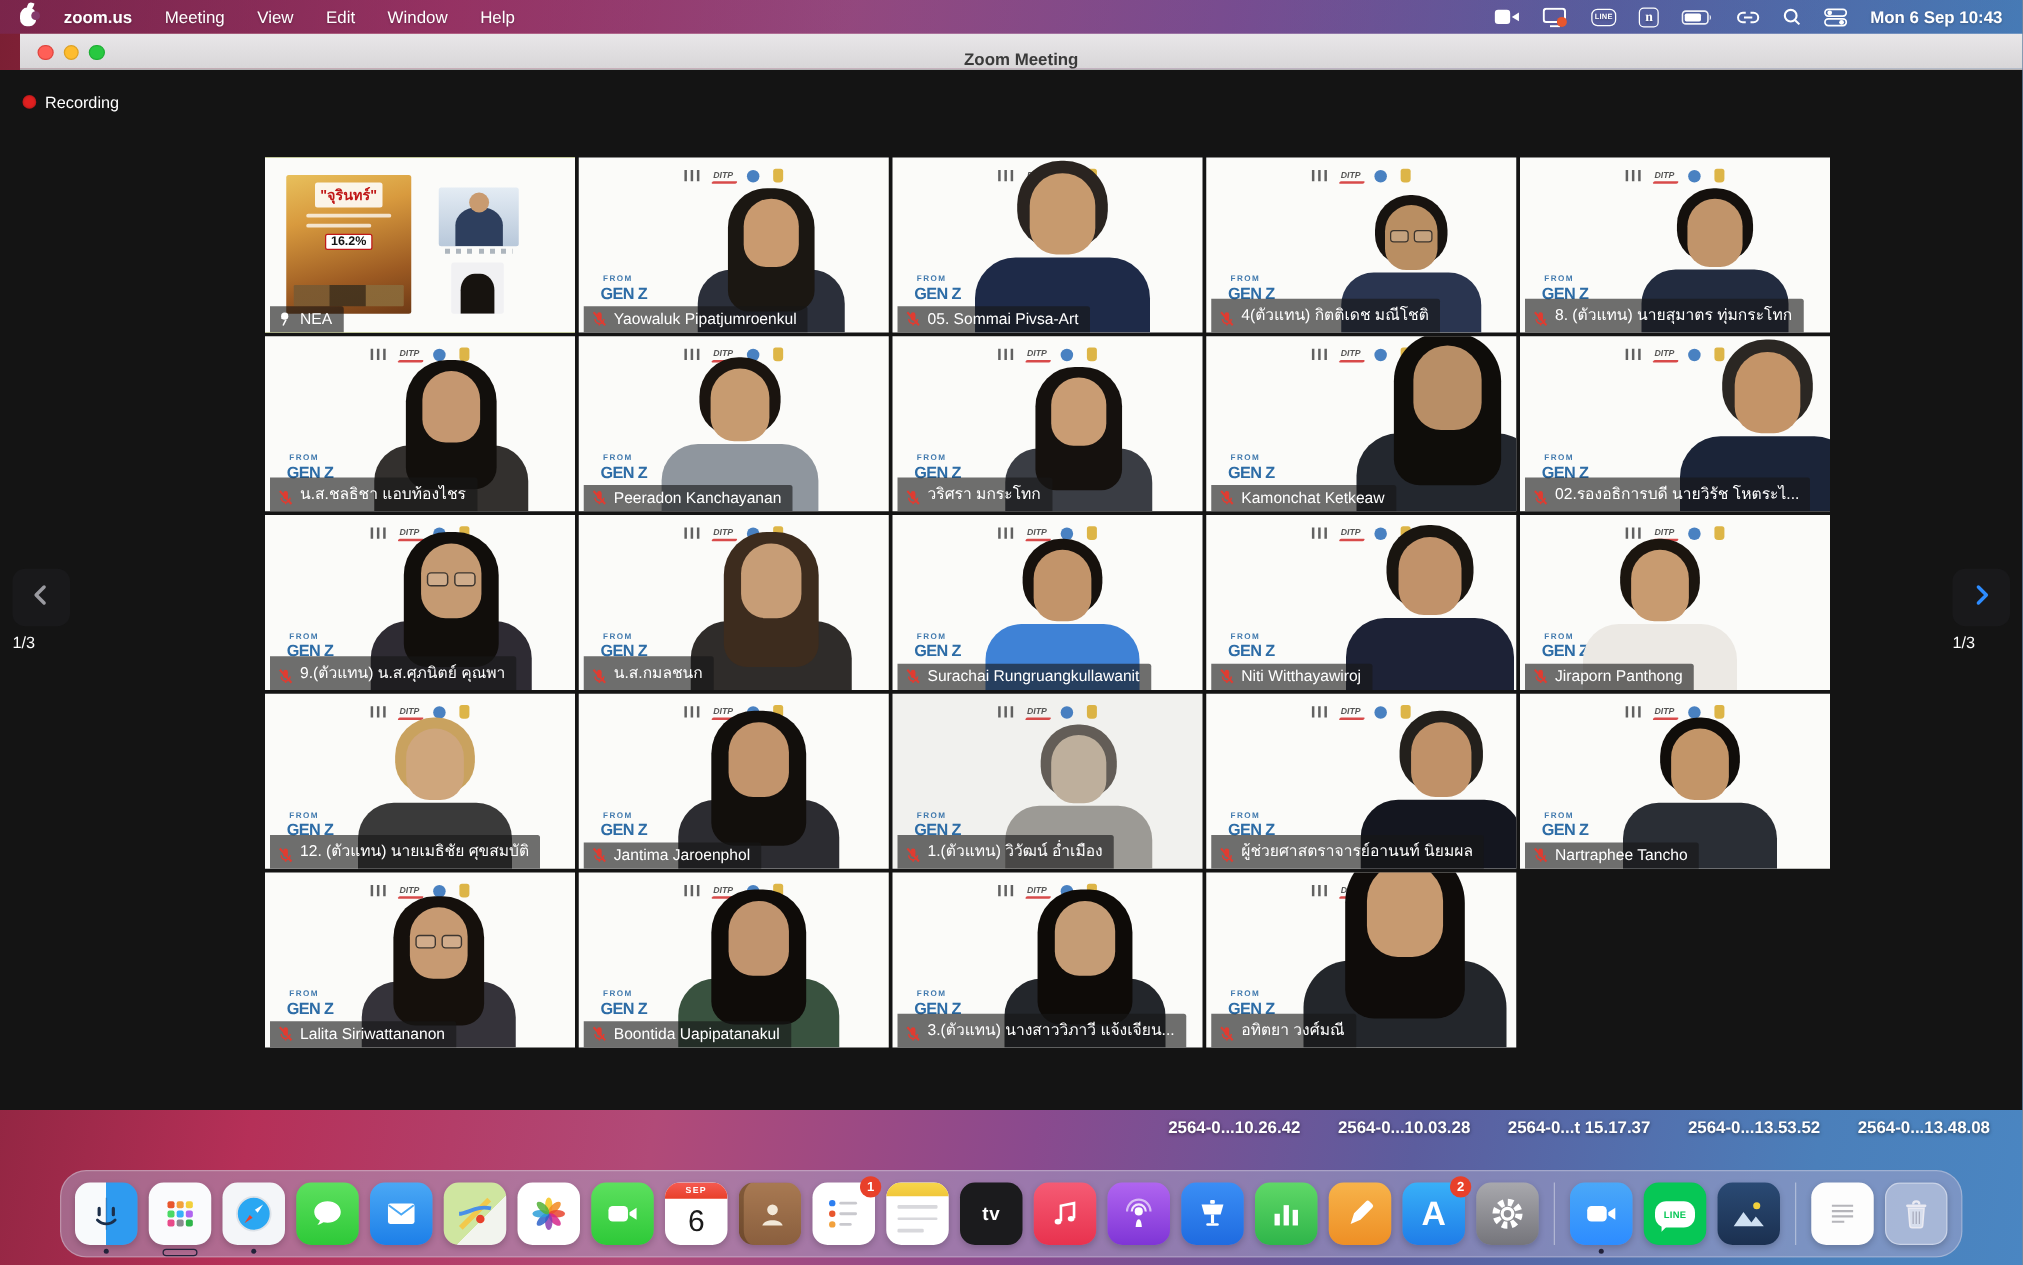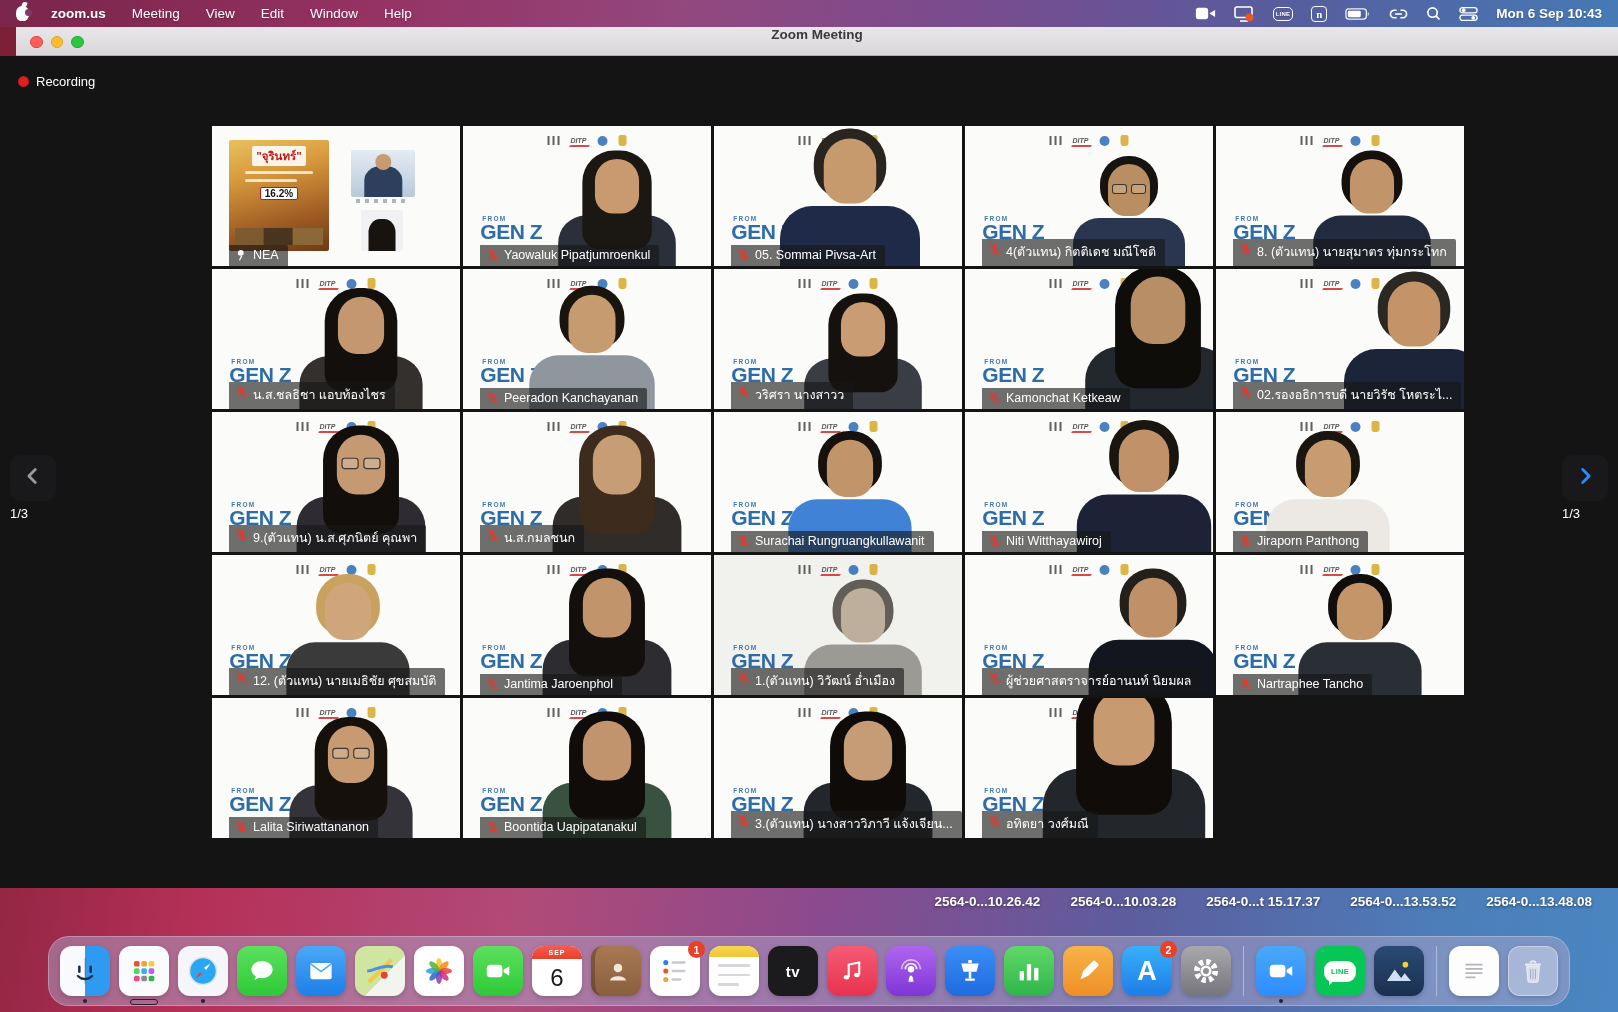--- a/index.html
+++ b/index.html
@@ -14,21 +14,21 @@
   .apple::after{content:"";position:absolute;top:-4px;left:6px;width:5px;height:5px;border-radius:60% 0 60% 0;background:#fff;transform:rotate(15deg)}
   .mb-app{font-weight:700}
   .mb-item{cursor:default}
   .mb-right{margin-left:auto;display:flex;align-items:center;gap:18px}
   .mb-ico{display:flex;align-items:center;justify-content:center}
   .mb-line{display:inline-block;border:1.5px solid #fff;border-radius:5px;color:#fff;font-size:6px;font-weight:700;padding:3px 2px;letter-spacing:.2px}
   .mb-notion{display:inline-flex;align-items:center;justify-content:center;width:16px;height:16px;border:1.5px solid #fff;border-radius:4px;color:#fff;font-family:"Liberation Serif",serif;font-weight:700;font-size:11px}
   .mb-clock{font-weight:600;font-size:13.5px}
 
   
-  .titlebar{position:absolute;top:27px;left:16px;right:0;height:29px;background:linear-gradient(#e9e7e9,#d8d6d8);border-bottom:1px solid #b2b0b2;display:flex;align-items:flex-start;justify-content:center;color:#3a3a3a;font-size:13.5px;font-weight:700}
+  .titlebar{position:absolute;top:27px;left:16px;right:0;height:29px;background:linear-gradient(#e9e7e9,#d8d6d8);border-bottom:1px solid #b2b0b2;display:flex;align-items:flex-end;justify-content:center;color:#3a3a3a;font-size:13.5px;font-weight:700}
   .tlights{position:absolute;left:14px;top:8.5px;display:flex;gap:8px}
   .tlight{width:12.5px;height:12.5px;border-radius:50%}
   .tl-close{background:#ff5f57;border:.5px solid #e0443e}
   .tl-min{background:#febc2e;border:.5px solid #dea123}
   .tl-max{background:#28c840;border:.5px solid #1eaf34}
 
   
   .winbody{position:absolute;top:56px;left:0;right:0;height:832px;background:#141414}
   .recbar{position:absolute;top:74px;left:18px;display:flex;align-items:center;gap:7px;color:#fff;font-size:13px}
   .recdot{width:11px;height:11px;border-radius:50%;background:#e02020;box-shadow:inset 0 0 2px rgba(0,0,0,.4)}
@@ -43,33 +43,33 @@
   .logos{position:absolute;top:9px;left:50%;transform:translateX(-50%);display:flex;gap:11px;align-items:center;opacity:.85}
   .logos.tr{left:auto;right:16px;transform:none}
   .darkbg .logos{opacity:.6}
   .lgA{width:12px;height:9px;border-left:2px solid #474747;border-right:2px solid #474747;background:linear-gradient(#474747 0 0) center/2px 100% no-repeat}
   .lgB{position:relative;font-size:7px;font-weight:700;font-style:italic;color:#3a3a3a;line-height:1}
   .lgB::after{content:"";position:absolute;left:-1px;right:-3px;bottom:-2.5px;height:2px;background:#d22c2c;border-radius:1px;transform:skewX(-30deg)}
   .lgC{width:10px;height:10px;border-radius:50%;background:#2b6cb8}
   .lgD{width:8px;height:11px;background:#d8a928;border-radius:2px 2px 3px 3px}
   .genz{position:absolute;left:7%;bottom:17%;color:#2d6ca6;line-height:.95;text-align:left}
   .genz .from{display:block;font-size:6.5px;font-weight:700;letter-spacing:1.2px;margin-left:2px;opacity:.9}
-  .genz .gz{font-size:21px;font-weight:800;letter-spacing:-.5px}
+  .genz .gz{font-size:13px;font-weight:800;letter-spacing:-.5px}
 
   
   .person{position:absolute;bottom:0;left:var(--x);width:120px;height:110px;transform:translateX(-50%) scale(var(--s));transform-origin:50% 100%}
   .p-body{position:absolute;left:50%;bottom:0;transform:translateX(-50%);width:112px;height:48px;background:var(--shirt);border-radius:26px 26px 0 0;z-index:1}
   .p-hair{position:absolute;left:50%;top:0;transform:translateX(-50%);width:58px;height:56px;background:var(--hair);border-radius:28px 28px 24px 24px;z-index:2}
   .p-hair.long{height:94px;width:66px;border-radius:30px 30px 16px 16px}
   .p-face{position:absolute;left:50%;top:8px;transform:translateX(-50%);width:42px;height:52px;background:var(--skin);border-radius:21px 21px 17px 17px;z-index:3}
   .p-glasses{position:absolute;left:50%;top:28px;transform:translateX(-50%);display:flex;gap:4px;z-index:4}
   .p-glasses i{width:15px;height:10px;border:1.5px solid rgba(25,25,25,.8);border-radius:3px;background:rgba(255,255,255,.18)}
 
   
-  .nameplate{position:absolute;left:17px;bottom:0;max-width:96%;display:flex;align-items:flex-start;gap:5px;background:rgba(22,22,22,.62);padding:3px 9px 4px 6px;border-radius:0 2px 0 0;z-index:6}
+  .nameplate{position:absolute;left:4px;bottom:0;max-width:96%;display:flex;align-items:flex-end;gap:5px;background:rgba(22,22,22,.62);padding:3px 9px 4px 6px;border-radius:0 2px 0 0;z-index:6}
   .pname{color:#fff;font-size:12.5px;white-space:nowrap;overflow:hidden;text-overflow:ellipsis;max-width:212px}
   .micwrap{display:flex;flex:none}
 
   
   .share{position:absolute;inset:0;background:#fbfbf9}
   .poster{position:absolute;left:7%;top:10%;width:40%;height:79%;background:linear-gradient(165deg,#e8c05c 0%,#d89a3e 30%,#9c5a22 72%,#6e3a16 100%);border-radius:2px;padding:6px 6px 24px;text-align:center}
   .ptitle{color:#c01818;font-weight:800;font-size:11.5px;background:rgba(255,255,255,.88);display:inline-block;padding:1px 4px;border-radius:2px;white-space:nowrap}
   .pl{display:block;height:3px;background:rgba(255,255,255,.75);margin:5px 10px 0;border-radius:2px}
   .pl.s{margin-right:26px}
   .pstat{display:inline-block;margin-top:5px;background:#fff;border:1px solid #c01818;color:#141414;font-weight:800;font-size:10px;padding:0 4px;border-radius:2px}
@@ -412,21 +412,21 @@
       </div>
       <div class="nameplate">
         <span class="micwrap">
           <svg width="13" height="14" viewBox="0 0 14 14">
             <rect x="5" y="1.5" width="4" height="7" rx="2" fill="#e03c31"></rect>
             <path d="M3.2 7.2a3.8 3.8 0 007.6 0" fill="none" stroke="#e03c31" stroke-width="1.3"></path>
             <line x1="7" y1="11" x2="7" y2="12.8" stroke="#e03c31" stroke-width="1.3"></line>
             <line x1="2" y1="1.4" x2="12" y2="12.6" stroke="#e03c31" stroke-width="1.7"></line>
           </svg>
         </span>
-        <span class="pname">วริศรา นางสาวว</span>
+        <span class="pname">วริศรา มกระโทก</span>
       </div>
     </div>
     <div class="tile">
       <div class="logos">
         <i class="lgA"></i>
         <span class="lgB">DITP</span>
         <i class="lgC"></i>
         <i class="lgD"></i>
       </div>
       <div class="genz"><span class="from">FROM</span><span class="gz">GEN Z</span></div>

